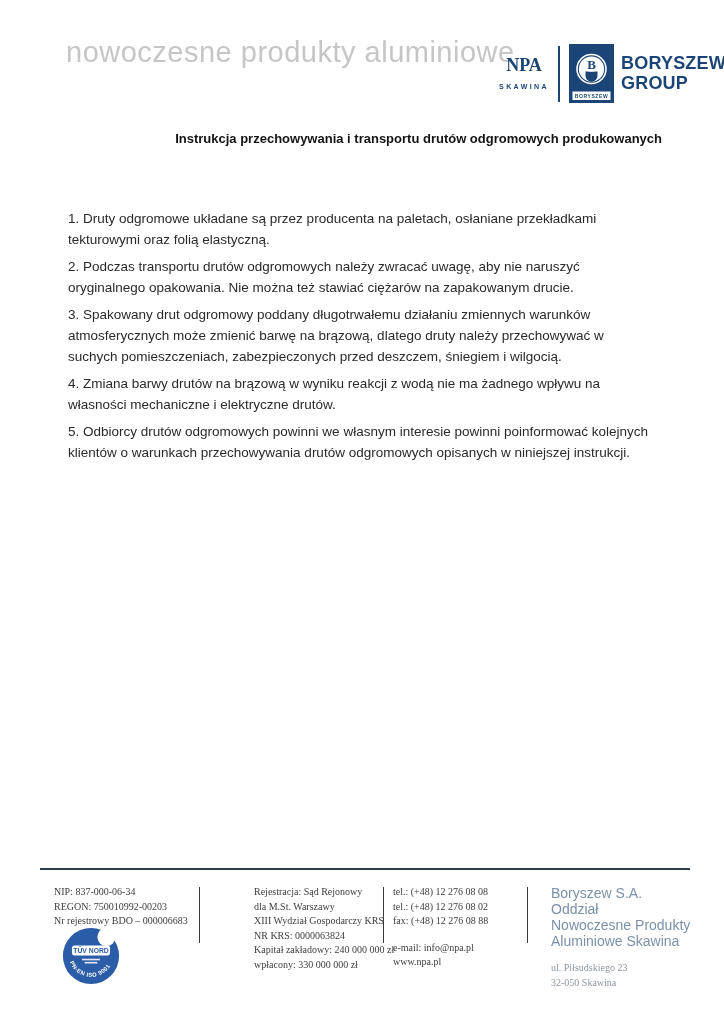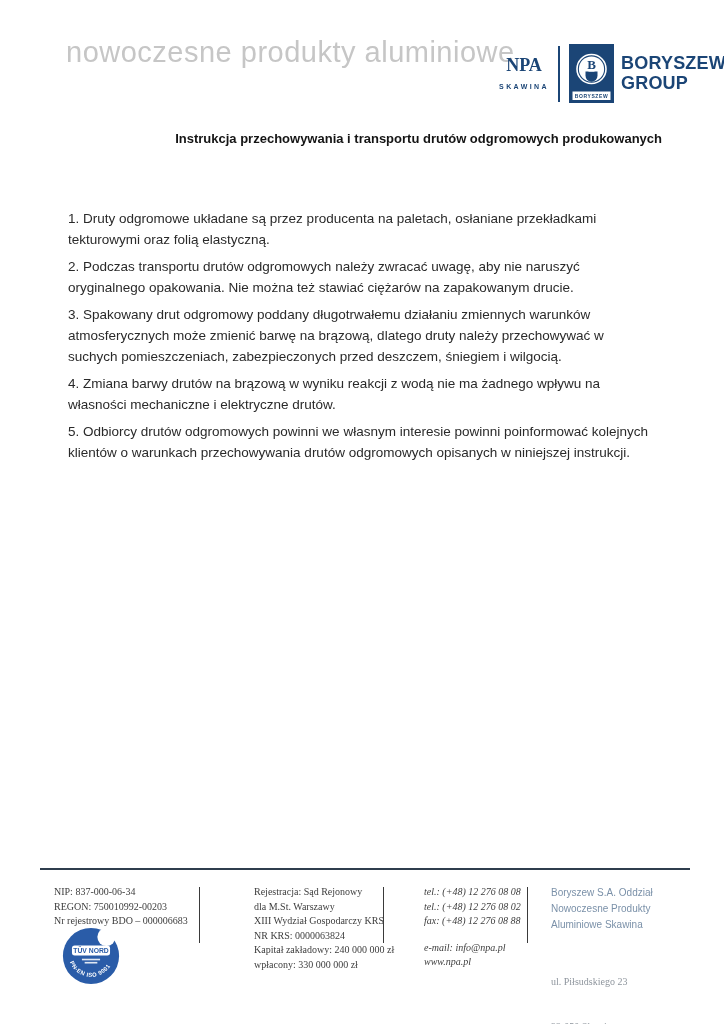--- a/index.html
+++ b/index.html
@@ -51,32 +51,32 @@
   .footer-rule{
     position:absolute;left:40px;top:868px;width:650px;height:2px;background:#2f3e4e;
   }
   .fcol{
     position:absolute;top:885px;
     font-family:"Liberation Serif",serif;font-size:10px;
     color:#3d3d3d;line-height:14.5px;
   }
   .fcol-ids{left:54px;width:150px;}
   .fcol-court{left:218px;width:162px;margin-left:36px;}
-  .fcol-contact{left:424px;width:118px;font-style:italic;}
+  .fcol-contact{left:393px;width:118px;}
   .fcol-company{left:551px;width:142px;}
   .fgap{height:12px;}
   .vdiv{
     position:absolute;top:887px;width:1px;height:56px;background:#3a3a3a;
   }
   .vd1{left:199px;} .vd2{left:383px;} .vd3{left:527px;}
   .company-name{
     font-family:"Liberation Sans",sans-serif;
-    font-size:10px;color:#7b91a9;line-height:16px;
+    font-size:14px;color:#7b91a9;line-height:16px;
   }
-  .company-address{color:#8e959d;margin-top:30px;}
+  .company-address{color:#8e959d;}
   .seal{position:absolute;left:62px;top:927px;}
 </style>
 </head>
 <body>
 
 <div class="page">
 
   <header>
     <div class="wordmark">nowoczesne produkty aluminiowe</div>
 

